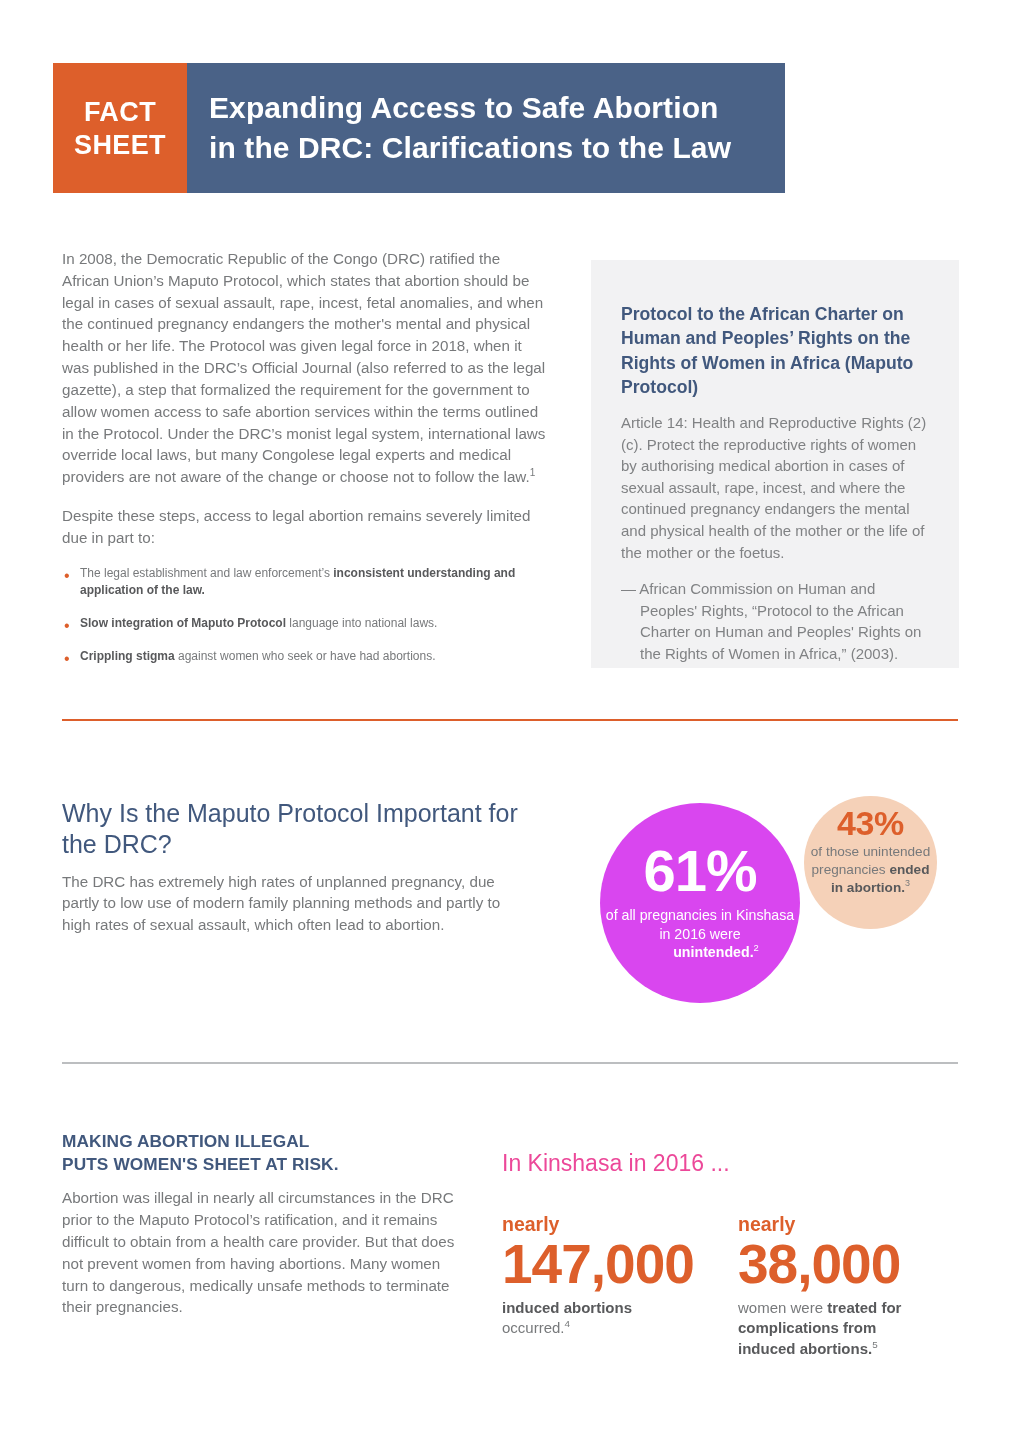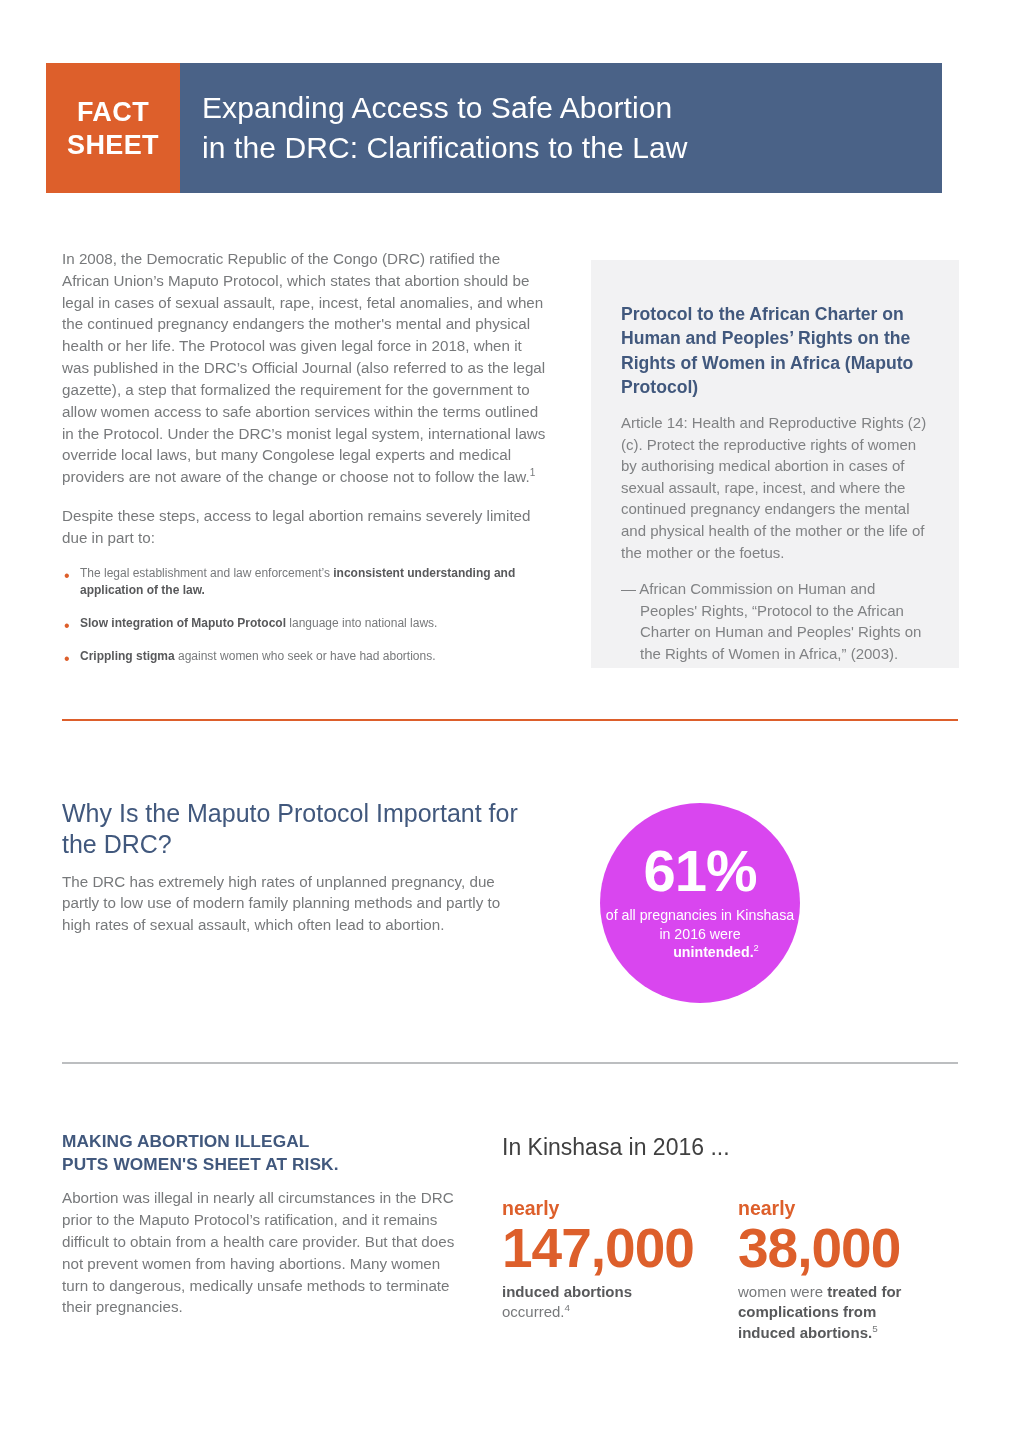--- a/index.html
+++ b/index.html
@@ -15,23 +15,23 @@
     position: relative;
     width: 1020px;
     height: 1442px;
     background: #ffffff;
     overflow: hidden;
   }
 
   
   .header {
     position: absolute;
-    left: 46px;
+    left: 53px;
     top: 63px;
-    width: 896px;
+    width: 732px;
     height: 130px;
     display: flex;
     align-items: stretch;
     border-radius: 29px;
   }
   .header-tag {
     width: 134px;
     flex: 0 0 134px;
     background: #DD5F2B;
     display: flex;
@@ -51,21 +51,21 @@
   .header-title {
     flex: 1 1 auto;
     background: #4A6287;
     display: flex;
     flex-direction: column;
     justify-content: center;
     padding-left: 22px;
   }
   .header-title span {
     color: #ffffff;
-    font-weight: 400;
+    font-weight: 700;
     font-size: 30px;
     line-height: 1.32;
     letter-spacing: 0.1px;
   }
 
   
   .intro-left {
     position: absolute;
     left: 62px;
     top: 248px;
@@ -251,24 +251,25 @@
     line-height: 1.44;
   }
 
   .stats-area {
     position: absolute;
     left: 502px;
     top: 1134px;
     width: 460px;
   }
   .stats-heading {
-    color: #404040;
+    color: #ec4899;
     font-size: 23px;
     line-height: 1.2;
     font-weight: 400;
+    margin-top: 16px;
   }
   .stats-row {
     margin-top: 36px;
     display: flex;
     gap: 38px;
   }
   .stat { width: 198px; }
   .stat .nearly {
     color: #DD5F2B;
     font-weight: 700;
@@ -323,20 +324,24 @@
     <div class="quote-source">— African Commission on Human and Peoples' Rights, “Protocol to the African Charter on Human and Peoples' Rights on the Rights of Women in Africa,” (2003).</div>
   </div>
 
   <div class="divider-orange"></div>
 
   <div class="why-block">
     <h2 class="section-heading">Why Is the Maputo Protocol Important for the DRC?</h2>
     <p class="why-body">The DRC has extremely high rates of unplanned pregnancy, due partly to low use of modern family planning methods and partly to high rates of sexual assault, which often lead to abortion.</p>
   </div>
 
+  <div class="circle-light">
+    <div class="big">43%</div>
+    <div class="cap"><span>of those unintended pregnancies </span><b>ended in abortion.</b><sup>3</sup></div>
+  </div>
 
   <div class="circle-orange">
     <div class="big">61%</div>
     <div class="cap"><span>of all pregnancies in Kinshasa in 2016 were </span><b>unintended.</b><sup>2</sup></div>
   </div>
 
   <div class="divider-gray"></div>
 
   <div class="risk-block">
     <div class="risk-heading">

